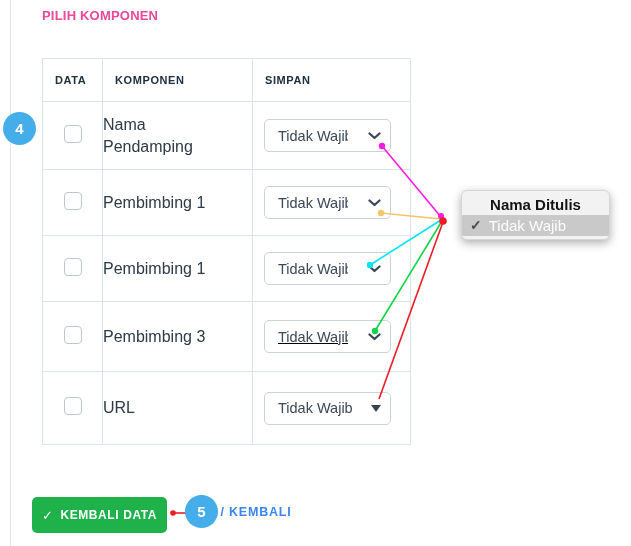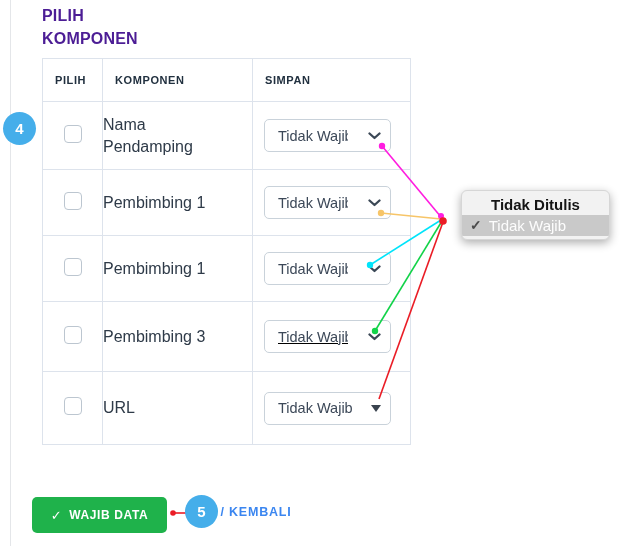--- a/index.html
+++ b/index.html
@@ -3,21 +3,21 @@
 <meta charset="utf-8">
 <style>
   html,body{margin:0;padding:0;background:#fff;}
   .stage{
     position:relative;width:631px;height:546px;background:#ffffff;
     font-family:"Liberation Sans",sans-serif;overflow:hidden;
   }
   .card-border{position:absolute;left:10px;top:0;width:1px;height:546px;background:#e4e6e9;}
   .section-title{
     position:absolute;left:42px;top:5px;width:118px;
-    font-size:16px;font-weight:700;color:#4c1d95;line-height:22.5px;letter-spacing:.2px;
+    font-size:13px;font-weight:700;color:#ec4899;line-height:22.5px;letter-spacing:.2px;
   }
   
   .komp-table{
     position:absolute;left:42px;top:58px;border-collapse:collapse;table-layout:fixed;
     width:368px;
   }
   .komp-table td,.komp-table th{border:1px solid #dde3ec;vertical-align:middle;padding:0;}
   .komp-table th{
     height:42px;text-align:left;font-size:11px;font-weight:700;color:#21303f;
     letter-spacing:.6px;padding-left:12px;
@@ -98,21 +98,21 @@
   <div class="section-title">PILIH KOMPONEN</div>
 
   <table class="komp-table">
     <colgroup>
         <col class="col-pilih">
         <col class="col-komponen">
         <col class="col-wajib">
       </colgroup>
     <tbody>
         <tr>
-      <th>PILIH</th>
+      <th>DATA</th>
       <th>KOMPONEN</th>
       <th>SIMPAN</th>
     </tr>
     <tr style="height:68px;padding-left:28px;">
       <td class="cell-pilih"><span class="checkbox"></span></td>
       <td class="cell-komponen"><span class="komp-label">Nama Pendamping</span></td>
       <td>
         <div class="select">
           <span class="select-label">Tidak Wajib</span>
           <svg class="chevron-icon" width="13" height="8" viewBox="0 0 13 8">
@@ -164,21 +164,21 @@
         <div class="select select--full">
           <span class="select-label">Tidak Wajib</span>
           <span class="triangle-down"></span>
         </div>
       </td>
     </tr>
   </tbody>
     </table>
 
   <div class="dropdown-popup">
-    <div class="popup-item popup-item--plain">Tidak Ditulis</div>
+    <div class="popup-item popup-item--plain">Nama Ditulis</div>
     <div class="popup-item popup-item--selected">
       <span class="popup-check">✓</span>
       <span>Tidak Wajib</span>
     </div>
   </div>
 
   <svg class="overlay-svg" width="631" height="546" viewBox="0 0 631 546">
     <line x1="382" y1="146" x2="441" y2="217" stroke="#ff1ce0" stroke-width="1.6"></line>
     <line x1="381" y1="213" x2="441" y2="219" stroke="#f7c568" stroke-width="1.6"></line>
     <line x1="370" y1="265" x2="441" y2="220" stroke="#00e4fa" stroke-width="1.6"></line>
@@ -192,21 +192,21 @@
     <circle cx="443" cy="221" r="3.8" fill="#ea1c25"></circle>
     <line x1="173" y1="513" x2="187" y2="513" stroke="#ea1c25" stroke-width="1.6"></line>
     <circle cx="173" cy="513" r="2.8" fill="#ea1c25"></circle>
   </svg>
 
   <div class="badge badge-4">4</div>
   <div class="badge badge-5">5</div>
 
   <button class="simpan-btn">
     <span class="simpan-check">✓</span>
-    <span>WAJIB DATA</span>
+    <span>KEMBALI DATA</span>
   </button>
 
   <div class="kembali-wrap">
     <span class="kembali-fragment">L</span>
     <a class="kembali-link">/ KEMBALI</a>
   </div>
 
 </div>
 
 </body></html>

